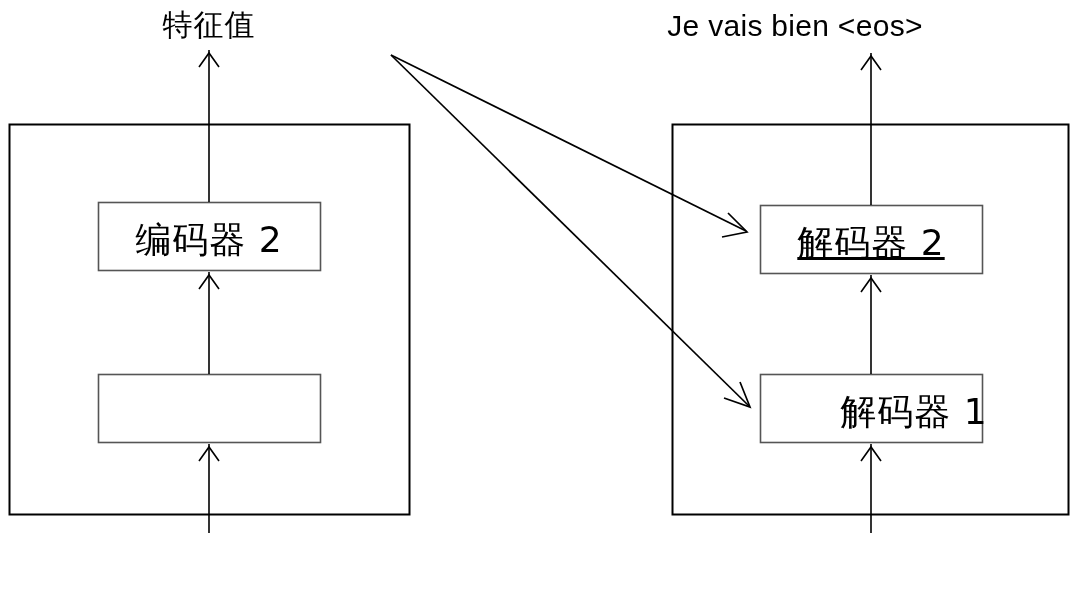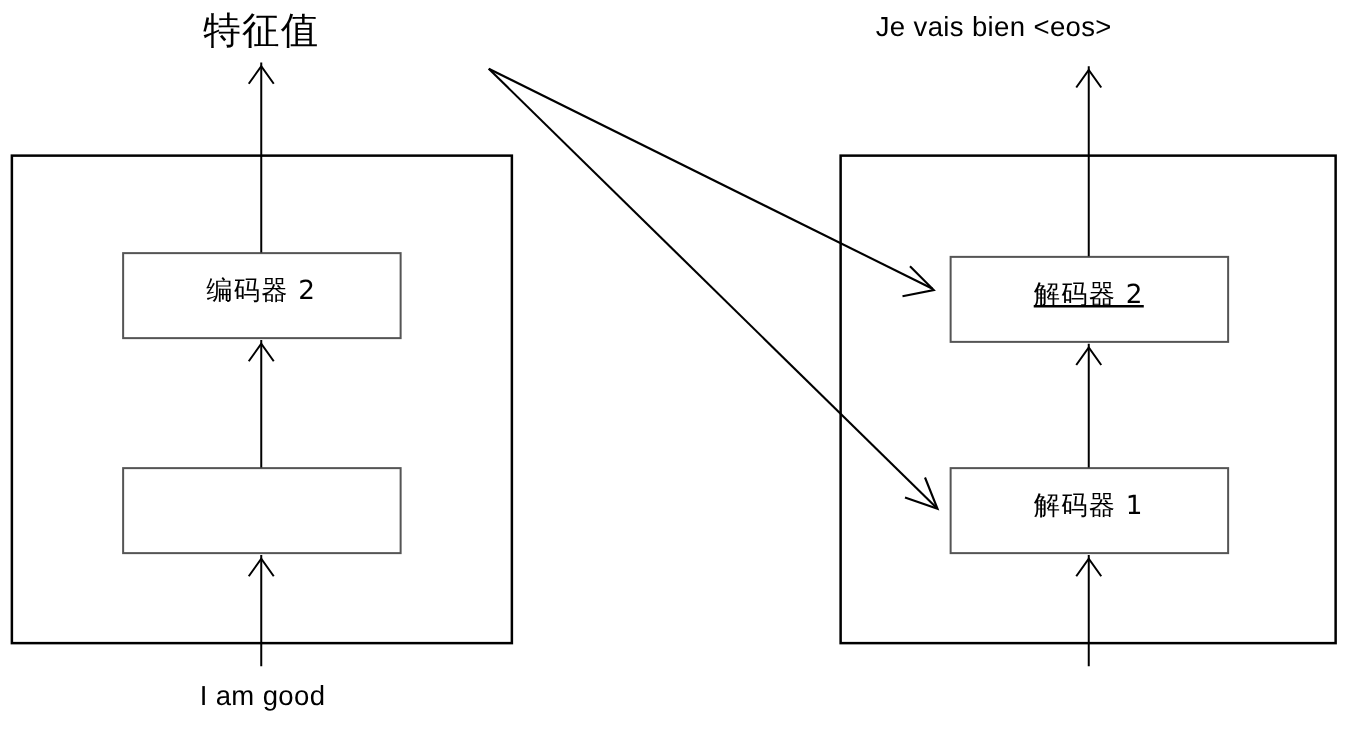--- a/index.html
+++ b/index.html
@@ -23,30 +23,30 @@
     height: 604px;
   }
   .label {
     position: absolute;
     color: #000000;
     white-space: nowrap;
     font-family: "Liberation Sans", sans-serif;
     line-height: 1;
   }
   .io-label {
-    font-size: 22px;
+    font-size: 30px;
     letter-spacing: 0.3px;
   }
   .io-label-cn {
     font-size: 30px;
     font-family: "DejaVu Sans", sans-serif;
     letter-spacing: 1px;
   }
   .block-label {
-    font-size: 21px;
+    font-size: 36px;
     font-family: "DejaVu Sans", sans-serif;
     letter-spacing: 1px;
   }
   .center-x {
     transform: translateX(-50%);
   }
 </style>
 </head>
 <body>
 
@@ -110,18 +110,17 @@
 
   <div class="label io-label-cn center-x" style="left:209px; top:10px;">特征值</div>
 
   <div class="label io-label center-x" style="left:795px; top:11px;">Je vais bien &lt;eos&gt;</div>
 
   <div class="label block-label center-x" style="left:209px; top:222px;">编码器 2</div>
 
 
   <div class="label block-label center-x" style="left:871px; top:225px;text-decoration:underline;">解码器 2</div>
 
-  <div class="label block-label center-x" style="left:871px; top:394px;">解码器 1</div>
+  <div class="label block-label center-x" style="left:914px; top:394px;">解码器 1</div>
 
-  <div class="label io-label center-x" style="left:210px; top:546px;">I am good</div>
 
 
 </div>
 
 </body></html>

